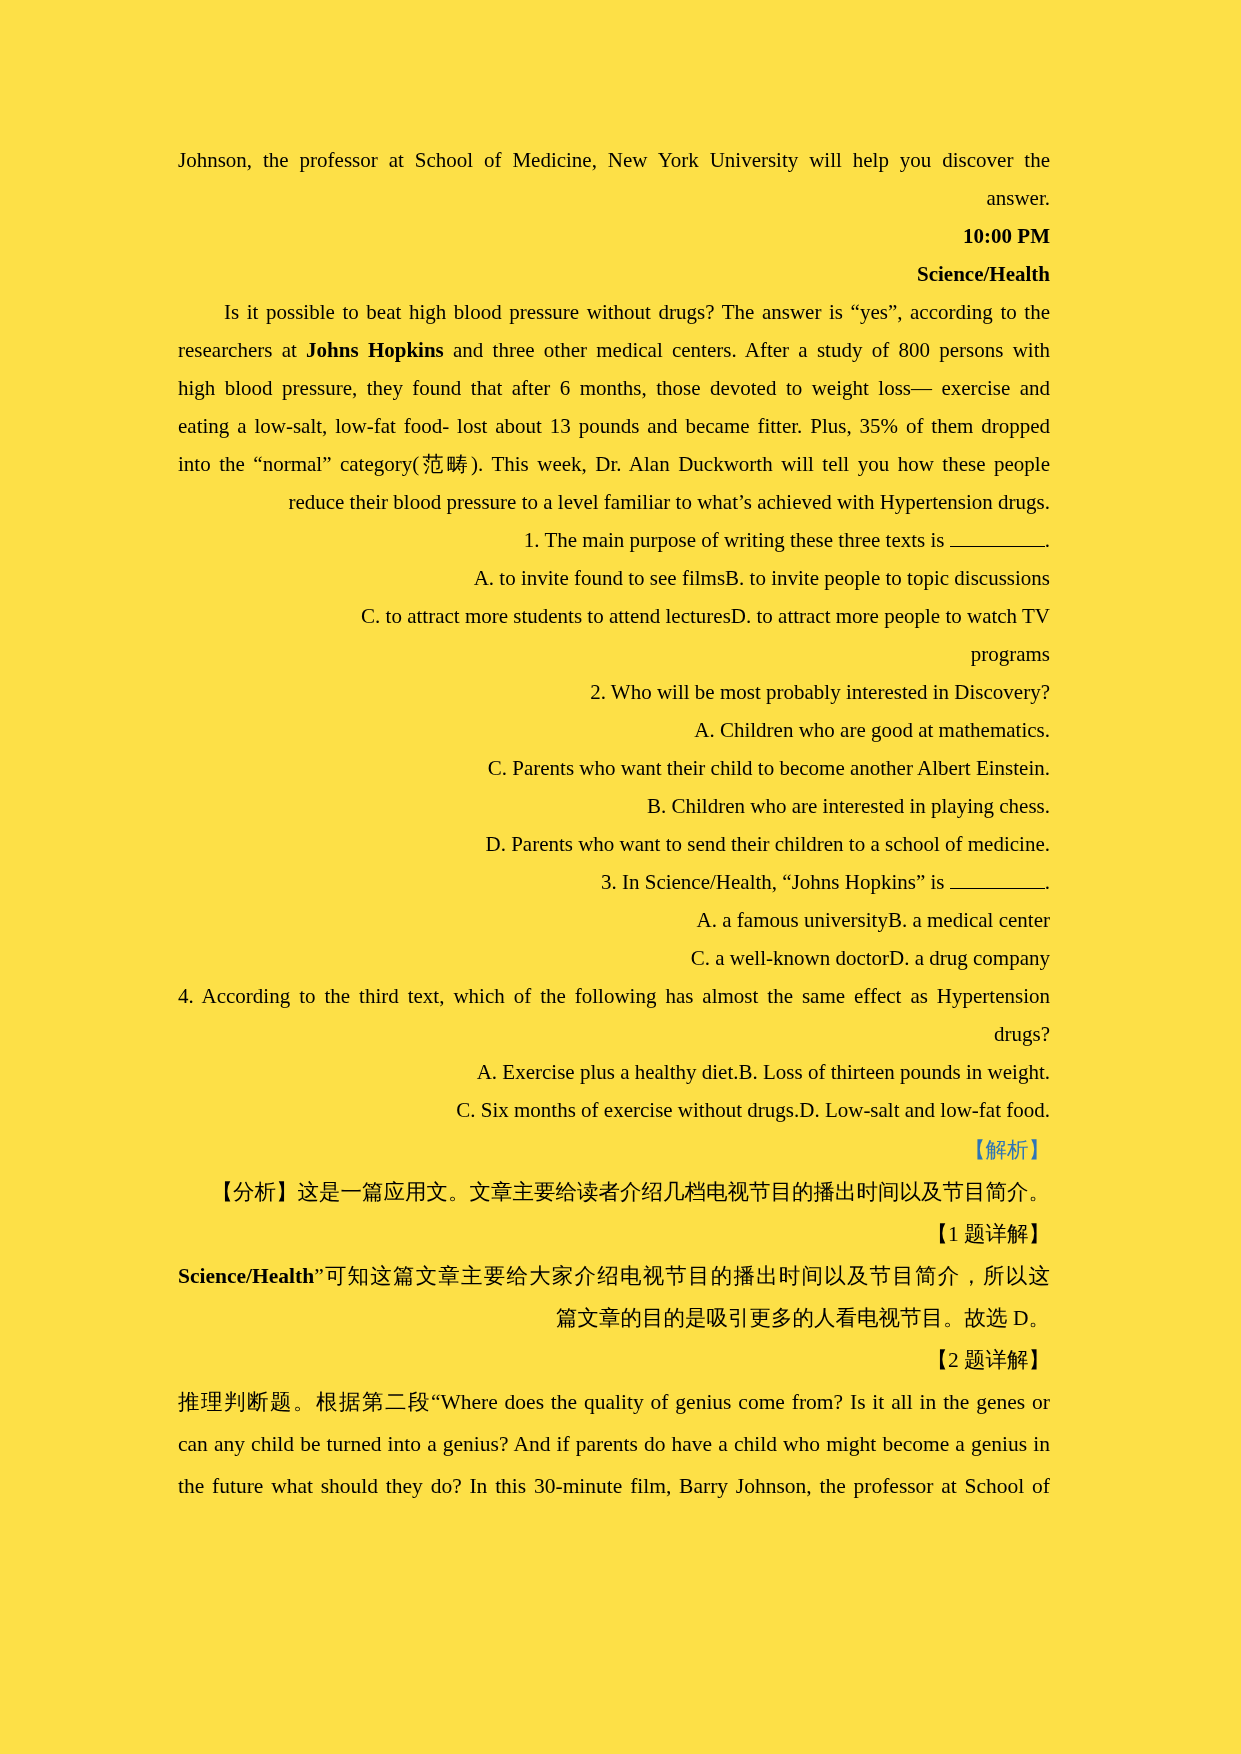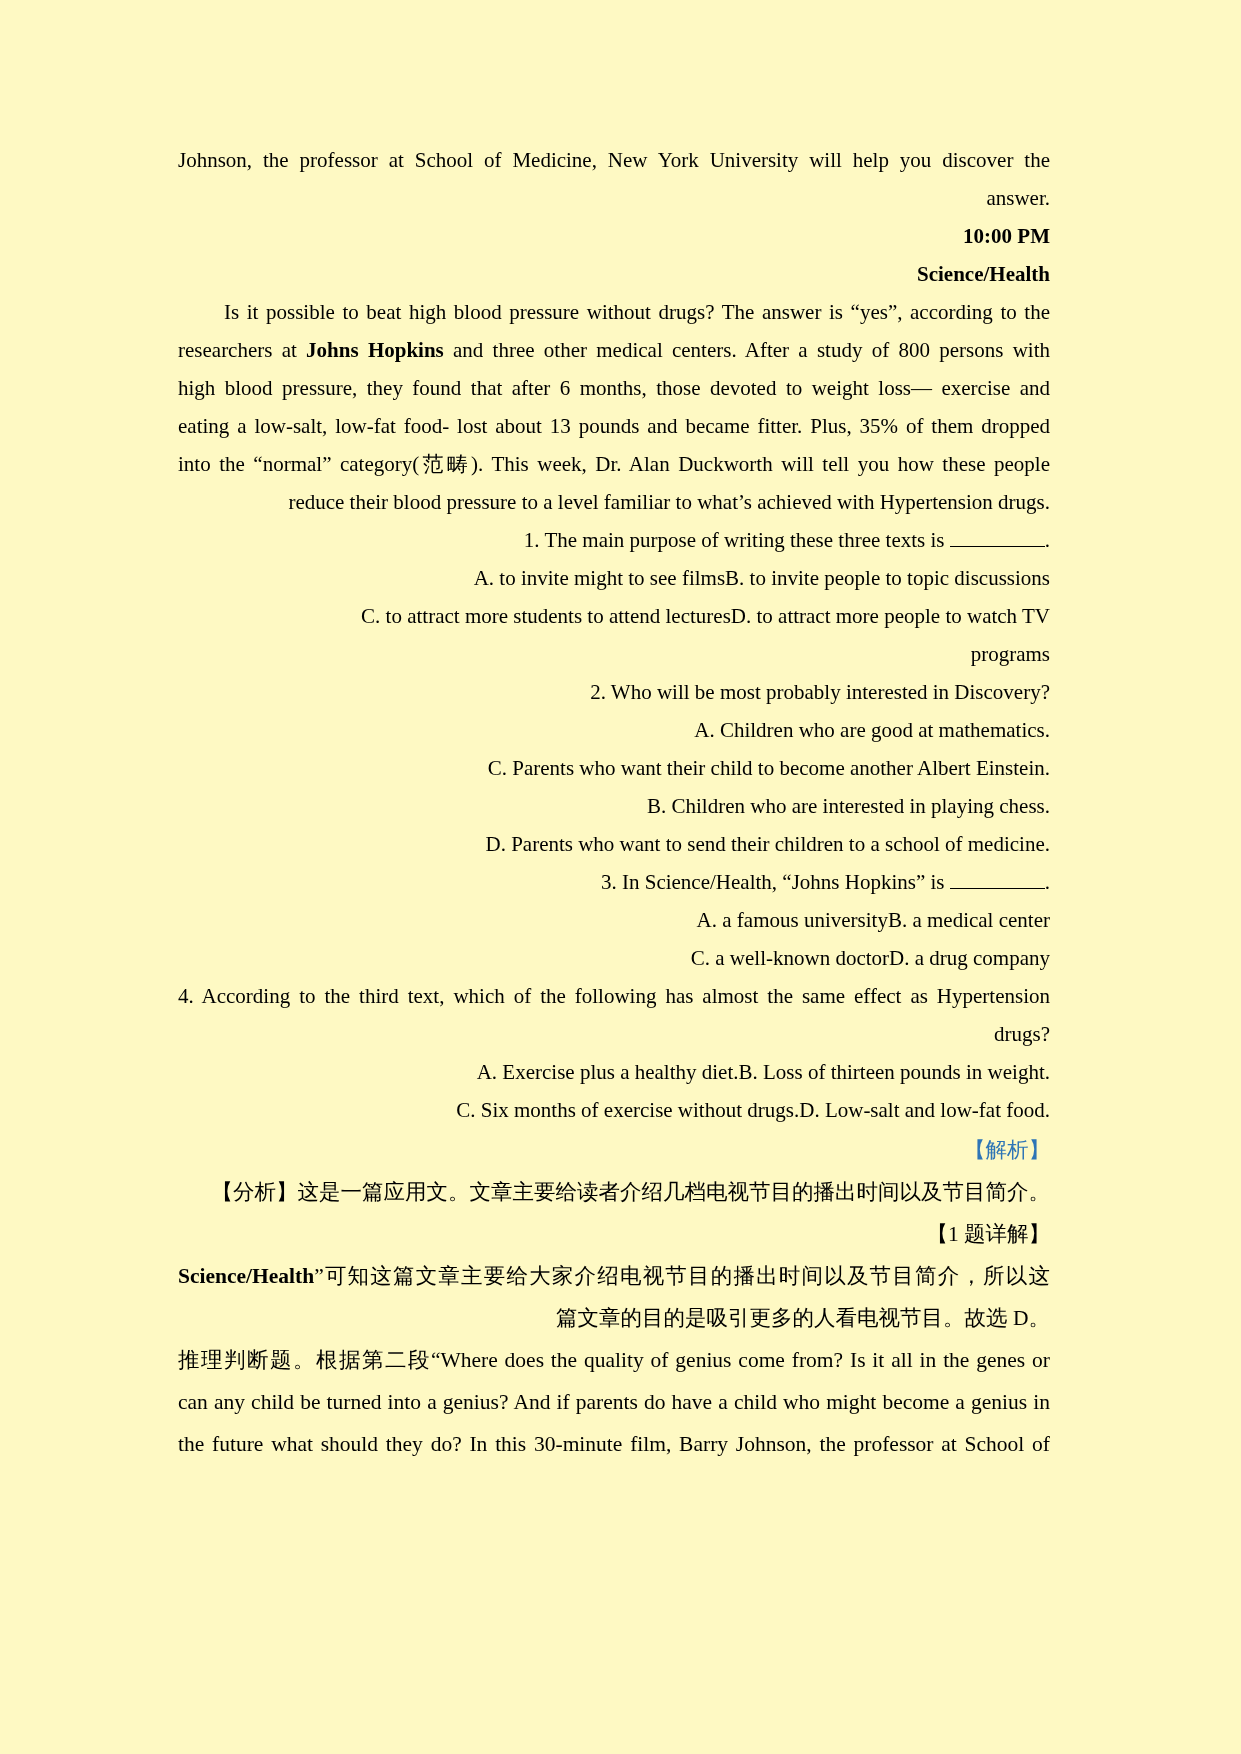--- a/index.html
+++ b/index.html
@@ -2,21 +2,21 @@
 <html style="--accent: #2e75b6;"><head>
 <meta charset="utf-8">
 <style>
   * { box-sizing: border-box; }
   html, body { margin: 0; padding: 0; }
   body { background: #ffffff; }
   .page {
     position: relative;
     width: 1241px;
     height: 1754px;
-    background: #fef9c3;
+    background: #fde047;
     overflow: hidden;
     font-family: "Liberation Serif", "DejaVu Serif", serif;
     color: #000000;
   }
   .doc {
     position: absolute;
     left: 178px;
     top: 141px;
     width: 872px;
   }
@@ -58,37 +58,38 @@
       <div class="ln"><span>answer.</span></div>
       <div class="ln ind b"><span>10:00 PM</span></div>
       <div class="ln ind b"><span>Science/Health</span></div>
       <div class="ln just ind"><span>Is it possible to beat high blood pressure without drugs? The answer is “yes”, according to the</span></div>
       <div class="ln just"><span>researchers at </span><span class="b ">Johns Hopkins</span><span> and three other medical centers. After a study of 800 persons with</span></div>
       <div class="ln just"><span>high blood pressure, they found that after 6 months, those devoted to weight loss— exercise and</span></div>
       <div class="ln just"><span>eating a low-salt, low-fat food- lost about 13 pounds and became fitter. Plus, 35% of them dropped</span></div>
       <div class="ln just"><span>into the “normal” category(范畴). This week, Dr. Alan Duckworth will tell you how these people</span></div>
       <div class="ln"><span>reduce their blood pressure to a level familiar to what’s achieved with Hypertension drugs.</span></div>
       <div class="ln"><span>1. The main purpose of writing these three texts is </span><span class="blank" style="width: 95px;"></span><span>.</span></div>
-      <div class="ln"><span class="col-l">A. to invite might to see films</span><span>B. to invite people to topic discussions</span></div>
+      <div class="ln"><span class="col-l">A. to invite found to see films</span><span>B. to invite people to topic discussions</span></div>
       <div class="ln"><span class="col-l">C. to attract more students to attend lectures</span><span>D. to attract more people to watch TV</span></div>
       <div class="ln"><span>programs</span></div>
       <div class="ln"><span>2. Who will be most probably interested in Discovery?</span></div>
       <div class="ln"><span>A. Children who are good at mathematics.</span></div>
       <div class="ln"><span>C. Parents who want their child to become another Albert Einstein.</span></div>
       <div class="ln"><span>B. Children who are interested in playing chess.</span></div>
       <div class="ln"><span>D. Parents who want to send their children to a school of medicine.</span></div>
       <div class="ln"><span>3. In Science/Health, “Johns Hopkins” is </span><span class="blank" style="width: 95px;"></span><span>.</span></div>
       <div class="ln"><span class="col-l">A. a famous university</span><span>B. a medical center</span></div>
       <div class="ln"><span class="col-l">C. a well-known doctor</span><span>D. a drug company</span></div>
       <div class="ln just"><span>4. According to the third text, which of the following has almost the same effect as Hypertension</span></div>
       <div class="ln"><span>drugs?</span></div>
       <div class="ln"><span class="col-l">A. Exercise plus a healthy diet.</span><span>B. Loss of thirteen pounds in weight.</span></div>
       <div class="ln"><span class="col-l">C. Six months of exercise without drugs.</span><span>D. Low-salt and low-fat food.</span></div>
       <div class="ln cjk"><span class="accent">【解析】</span></div>
       <div class="ln cjk"><span>【分析】这是一篇应用文。文章主要给读者介绍几档电视节目的播出时间以及节目简介。</span></div>
       <div class="ln cjk"><span>【1 题详解】</span></div>
       <div class="ln cjk just"><span class="b ">Science/Health</span><span>”可知这篇文章主要给大家介绍电视节目的播出时间以及节目简介，所以这</span></div>
       <div class="ln cjk"><span>篇文章的目的是吸引更多的人看电视节目。故选 D。</span></div>
+      <div class="ln cjk"><span>【2 题详解】</span></div>
       <div class="ln cjk just"><span>推理判断题。根据第二段“Where does the quality of genius come from? Is it all in the genes or</span></div>
       <div class="ln cjk just"><span>can any child be turned into a genius? And if parents do have a child who might become a genius in</span></div>
       <div class="ln cjk just"><span>the future what should they do? In this 30-minute film, Barry Johnson, the professor at School of</span></div>
     </div>
 </div>
 
 </body></html>

